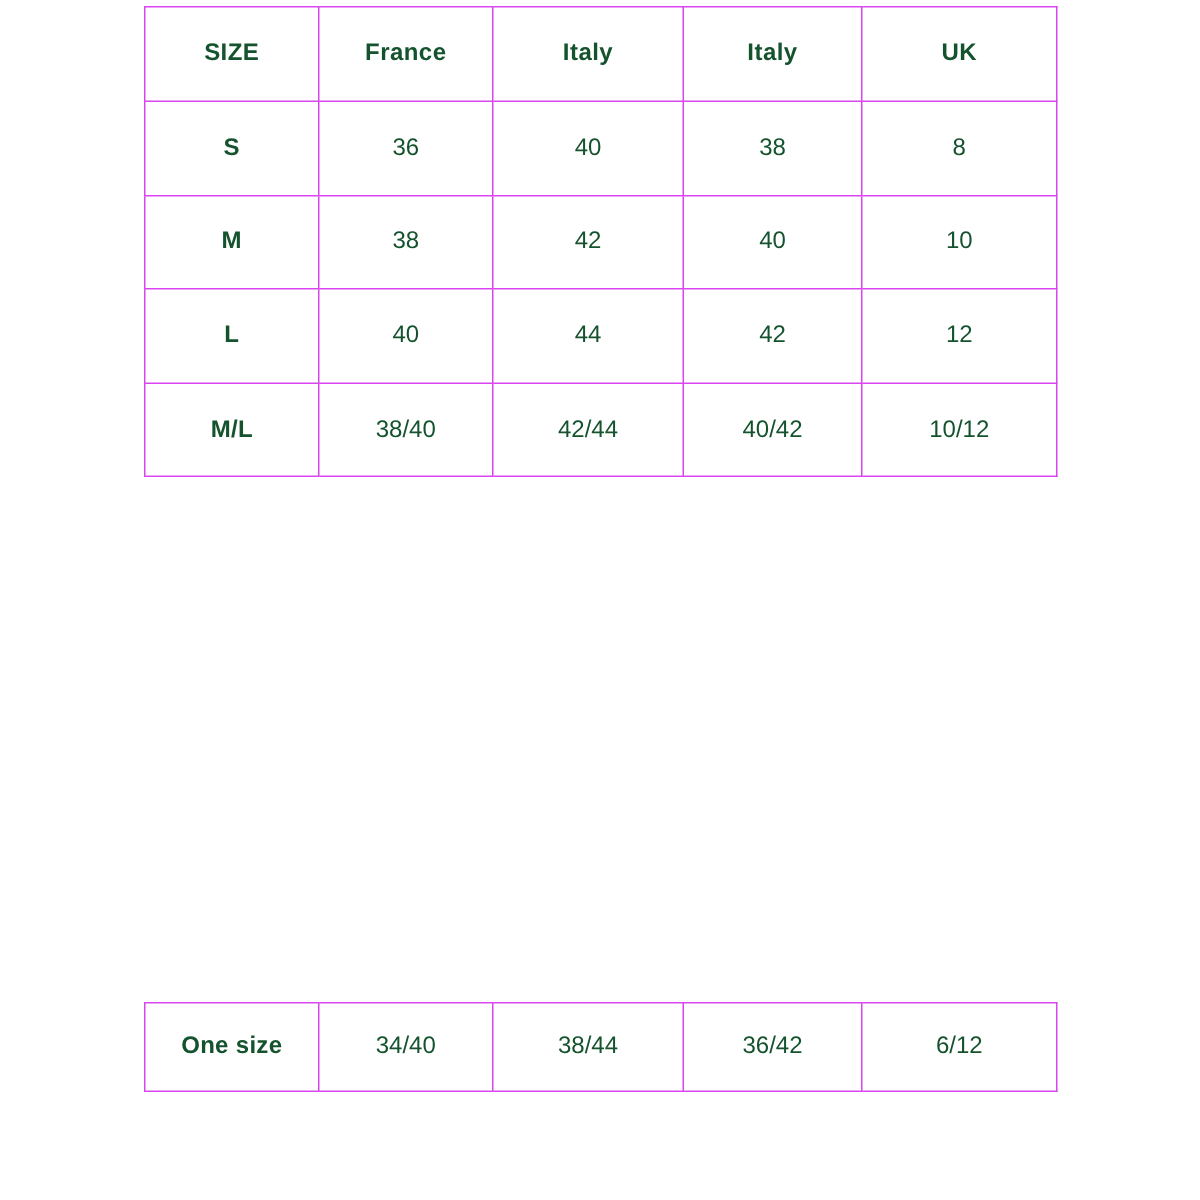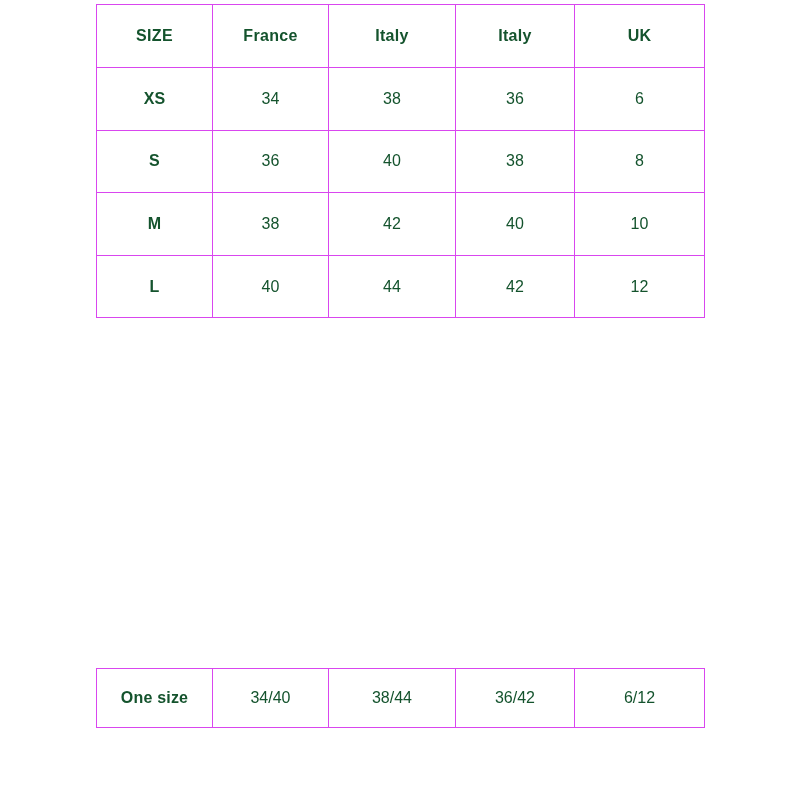--- a/index.html
+++ b/index.html
@@ -81,27 +81,20 @@
       </colgroup>
       <tbody>
         <tr class="head-row">
           <td class="head-cell">SIZE</td>
           <td class="head-cell">France</td>
           <td class="head-cell">Italy</td>
           <td class="head-cell">Italy</td>
           <td class="head-cell">UK</td>
         </tr>
 
-        <tr>
-          <td class="label-cell">XS</td>
-          <td class="value-cell">34</td>
-          <td class="value-cell">38</td>
-          <td class="value-cell">36</td>
-          <td class="value-cell">6</td>
-        </tr>
 
         <tr>
           <td class="label-cell">S</td>
           <td class="value-cell">36</td>
           <td class="value-cell">40</td>
           <td class="value-cell">38</td>
           <td class="value-cell">8</td>
         </tr>
 
         <tr>
@@ -115,20 +108,27 @@
         <tr>
           <td class="label-cell">L</td>
           <td class="value-cell">40</td>
           <td class="value-cell">44</td>
           <td class="value-cell">42</td>
           <td class="value-cell">12</td>
         </tr>
 
 
 
+        <tr>
+          <td class="label-cell">M/L</td>
+          <td class="value-cell">38/40</td>
+          <td class="value-cell">42/44</td>
+          <td class="value-cell">40/42</td>
+          <td class="value-cell">10/12</td>
+        </tr>
 
 
       </tbody>
     </table>
   </div>
 
   <div class="table-wrap" id="summary-table-wrap">
     <table class="size-table">
       <colgroup>
         <col class="c0">

